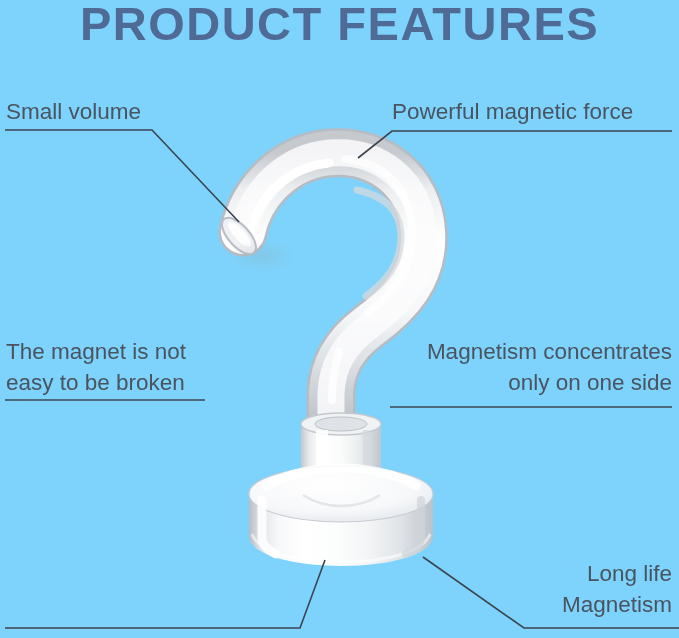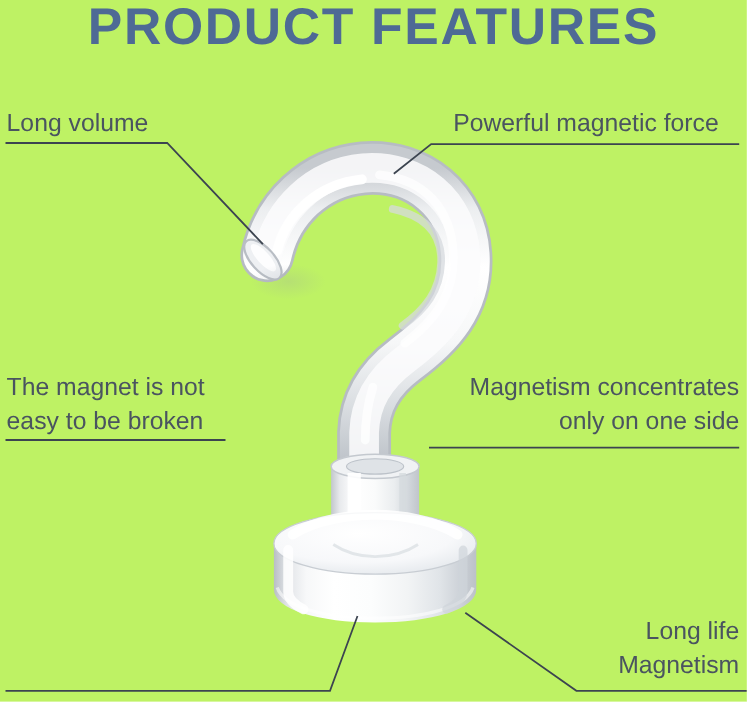--- a/index.html
+++ b/index.html
@@ -4,21 +4,21 @@
 <style>
   html, body {
     margin: 0;
     padding: 0;
     background: #ffffff;
   }
   #page {
     position: relative;
     width: 679px;
     height: 638px;
-    background: #bef264;
+    background: #7dd3fc;
     overflow: hidden;
     font-family: "Liberation Sans", sans-serif;
   }
 
   
   #title {
     position: absolute;
     top: -4px;
     left: 0;
     width: 679px;
@@ -37,21 +37,21 @@
     color: #4a5460;
     font-family: "Liberation Sans", sans-serif;
     font-size: 22.5px;
     line-height: 31px;
     white-space: pre-line;
   }
   .label.align-right { text-align: right; }
   .label.align-left  { text-align: left;  }
 
   #label-small-volume        { left: 6px;   top: 96px;  }
-  #label-powerful            { left: 392px; top: 96px; margin-left: 20px;  }
+  #label-powerful            { left: 392px; top: 96px;  }
   #label-not-broken          { left: 6px;   top: 336px; }
   #label-magnetism           { right: 7px;  top: 336px; }
   #label-permanent           { left: 6px;   top: 598px; }
   #label-longlife            { right: 7px;  top: 558px; }
 
   
   #leaders {
     position: absolute;
     left: 0; top: 0;
     width: 679px;
@@ -232,21 +232,21 @@
       <path d="M 5 400 L 205 400"></path>
 
       <path d="M 390 407 L 672 407"></path>
 
       <path d="M 5 628 L 300 628 L 325 560"></path>
 
       <path d="M 423 557 L 524 628 L 679 628"></path>
     </g>
   </svg>
 
-  <div class="label align-left" id="label-small-volume">Long volume</div>
+  <div class="label align-left" id="label-small-volume">Small volume</div>
 
   <div class="label align-left" id="label-powerful">Powerful magnetic force</div>
 
   <div class="label align-right" id="label-magnetism">Magnetism concentrates
 only on one side</div>
 
   <div class="label align-left" id="label-not-broken">The magnet is not
 easy to be broken</div>
 
 

